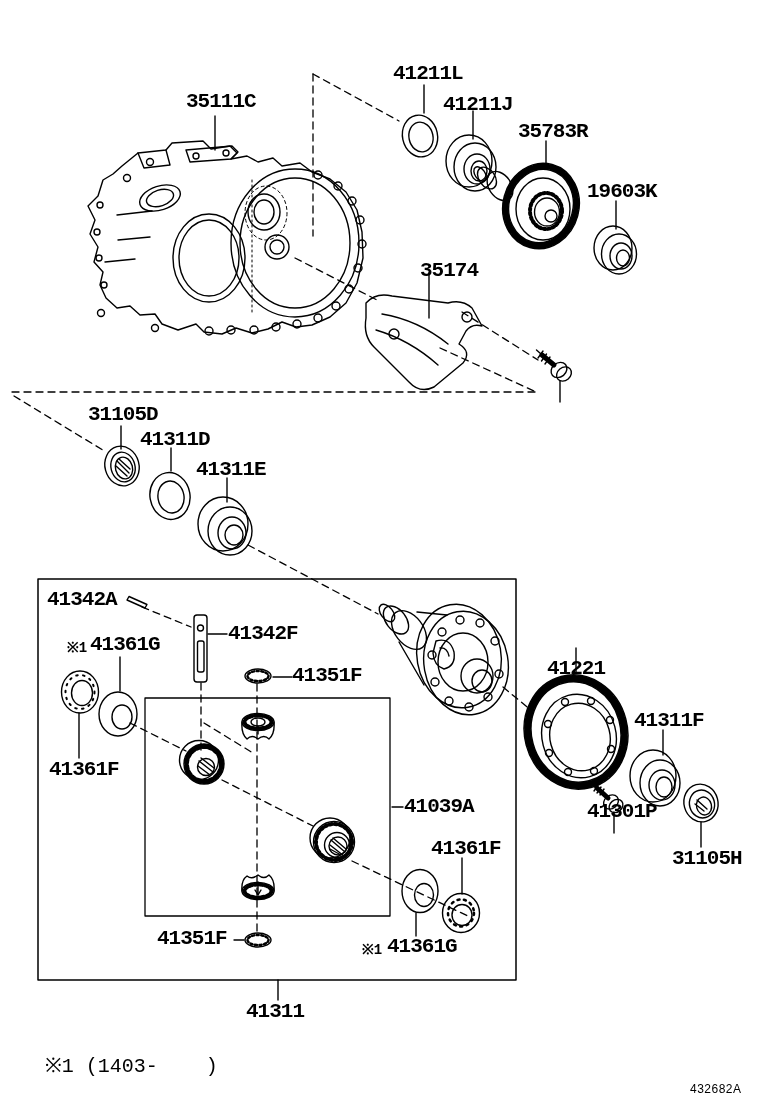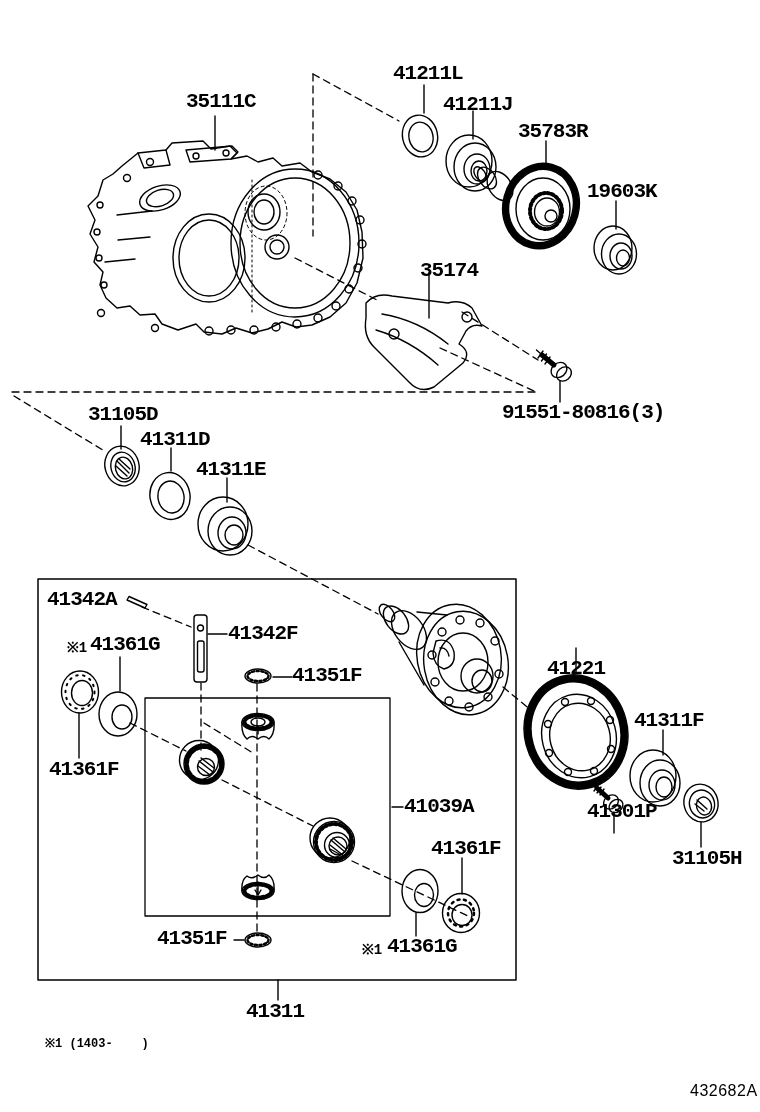--- a/index.html
+++ b/index.html
@@ -11,23 +11,23 @@
   #art path, #art ellipse, #art circle, #art line, #art rect, #art polyline {
     fill:none; stroke:#000; stroke-width:1.4; stroke-linecap:round; stroke-linejoin:round;
   }
   #art .dsh  { stroke-dasharray:7 5; stroke-width:1.3; }
   #art .ldr  { stroke-width:1.4; }
   .lbl {
     position:absolute; color:#000; font-weight:bold; font-size:21px;
     letter-spacing:-1px; line-height:1.05; white-space:pre;text-align:center;
   }
   .lbl.pre  { font-size:14px; letter-spacing:0; }
-  .lbl.footnote { font-size:12px; font-weight:bold; letter-spacing:0; }
+  .lbl.footnote { font-size:20px; font-weight:normal; letter-spacing:0;margin-top:18px; }
   .lbl.figcode  { font-family:"Liberation Sans","DejaVu Sans",sans-serif;
-                  font-size:16px; font-weight:normal; letter-spacing:0.5px; }
+                  font-size:12px; font-weight:normal; letter-spacing:0.5px; }
 </style>
 </head>
 <body>
 
 <div class="canvas">
 
 <svg id="art" width="760" height="1112" viewBox="0 0 760 1112">
 
   <g>
     <rect x="38" y="579" width="478" height="401" style="stroke-width:1.5"></rect>
@@ -343,21 +343,20 @@
   </g>
 
 </svg>
 
 <div class="lbl" style="left:186px;top:91px">35111C</div>
 <div class="lbl" style="left:393px;top:63px">41211L</div>
 <div class="lbl" style="left:443px;top:94px">41211J</div>
 <div class="lbl" style="left:518px;top:121px">35783R</div>
 <div class="lbl" style="left:587px;top:181px">19603K</div>
 <div class="lbl" style="left:420px;top:260px">35174</div>
-<div class="lbl" style="left:502px;top:402px">91551-80816(3)</div>
 <div class="lbl" style="left:88px;top:404px">31105D</div>
 <div class="lbl" style="left:140px;top:429px">41311D</div>
 <div class="lbl" style="left:196px;top:459px">41311E</div>
 <div class="lbl" style="left:47px;top:589px">41342A</div>
 <div class="lbl" style="left:228px;top:623px">41342F</div>
 <div class="lbl" style="left:292px;top:665px">41351F</div>
 <div class="lbl pre" style="left:67px;top:641px">※1</div>
 <div class="lbl" style="left:90px;top:634px">41361G</div>
 <div class="lbl" style="left:49px;top:759px">41361F</div>
 <div class="lbl" style="left:547px;top:658px">41221</div>

